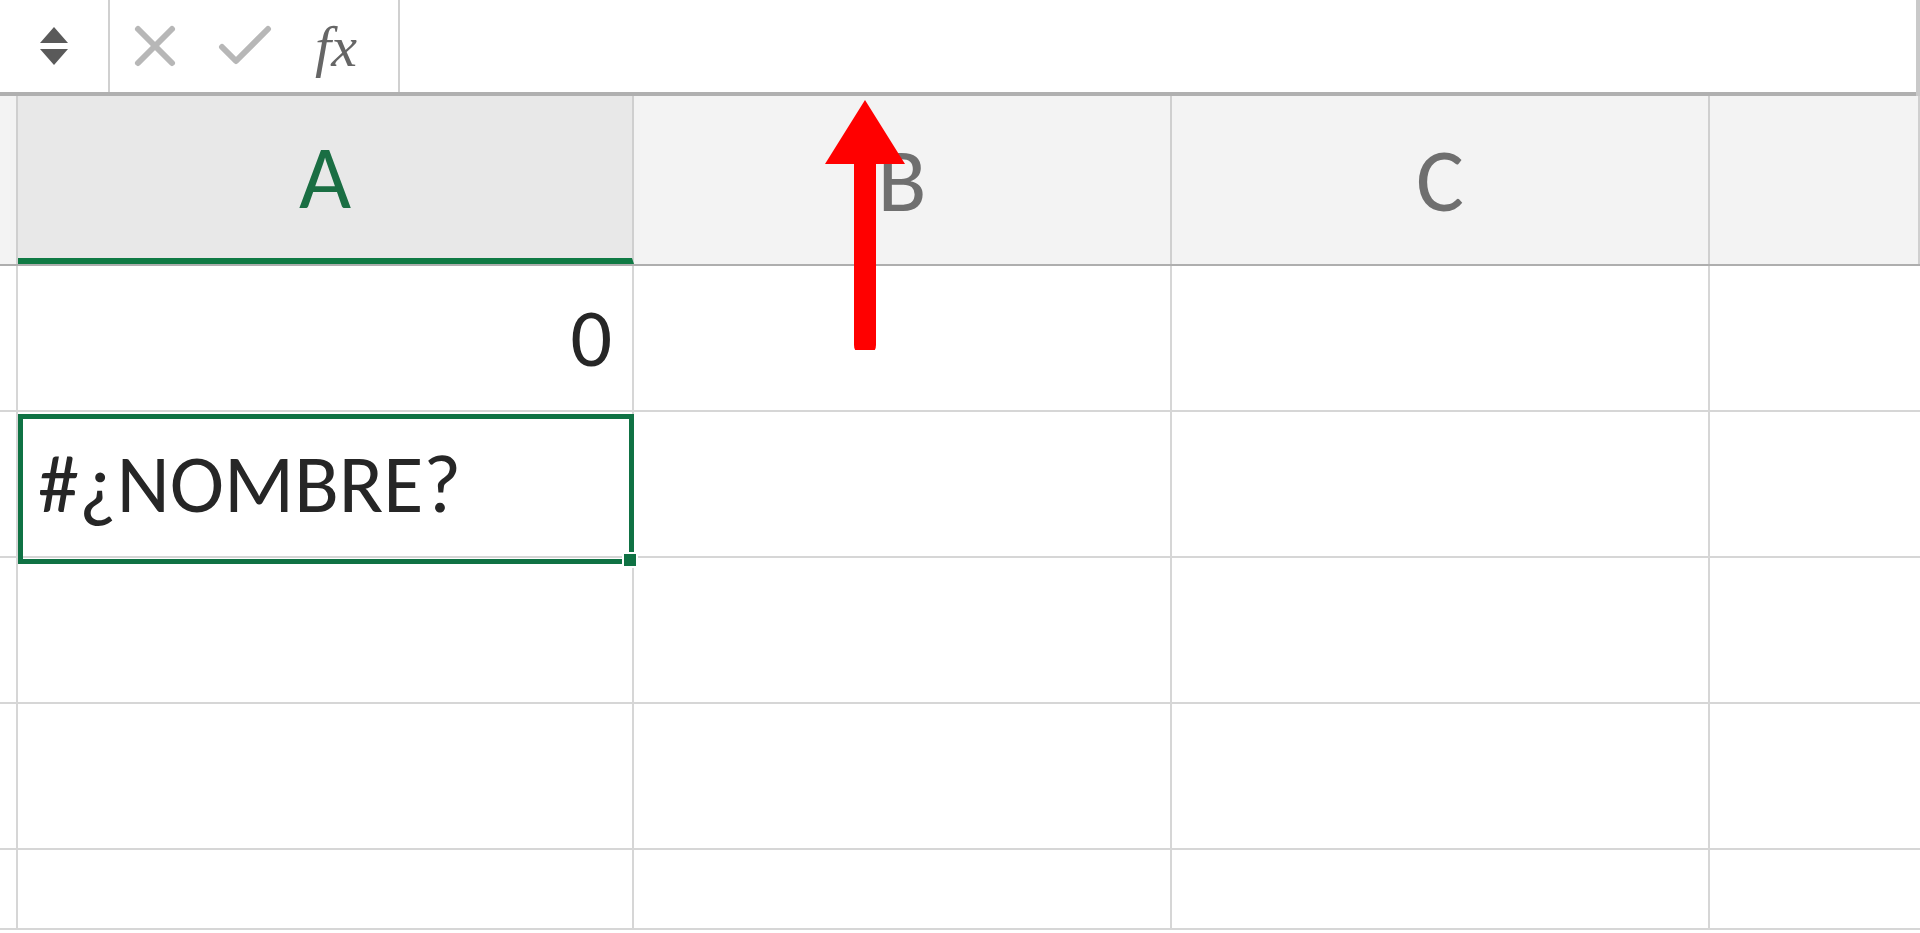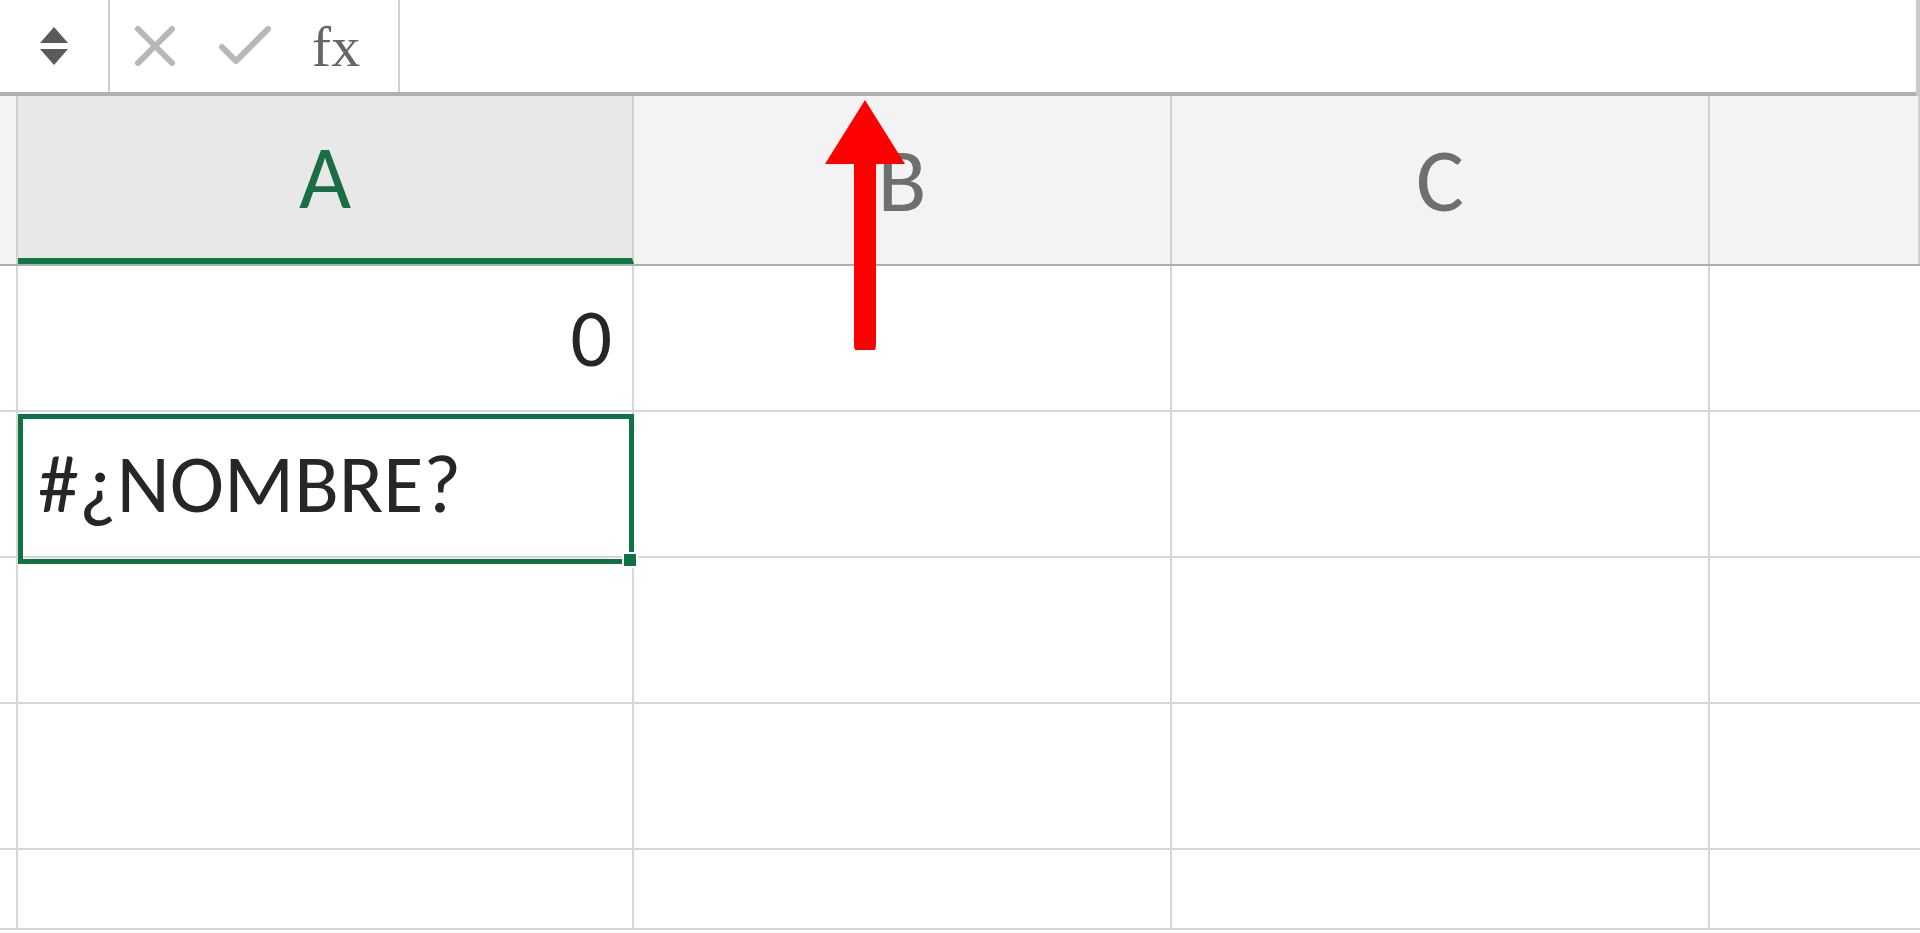--- a/index.html
+++ b/index.html
@@ -59,20 +59,21 @@
     color: #b7b7b7;
     user-select: none;
   }
   .fb-btn.cancel svg, .fb-btn.enter svg { stroke: #b7b7b7; }
   .fx-label {
     width: 110px;
     height: 100%;
     display: flex;
     align-items: center;
     justify-content: center;
+    font-style: italic;
     font-family: "Times New Roman", serif;
     font-size: 58px;
     color: #666666;
     border-right: 2px solid #d0d0d0;
     padding-right: 16px;
   }
   .formula-input {
     flex: 1;
     height: 100%;
     border: none;

